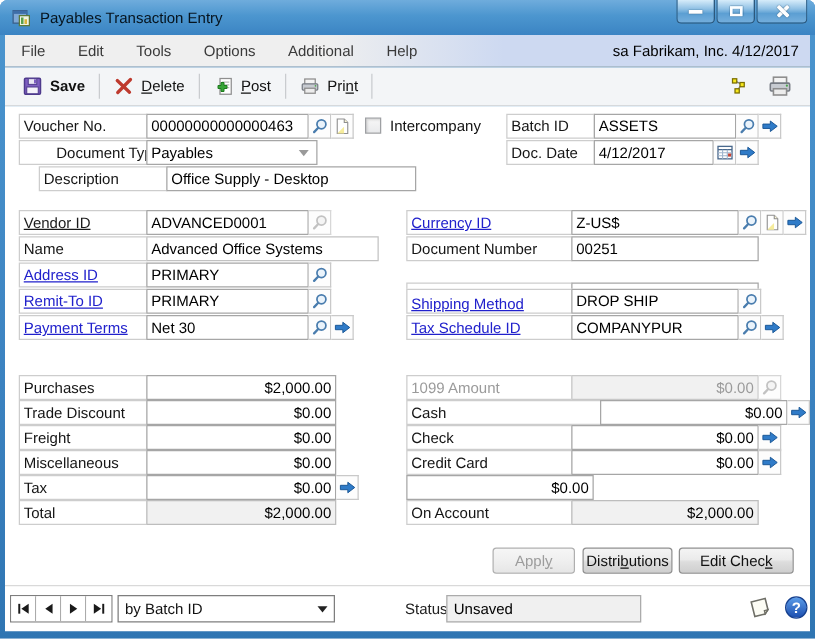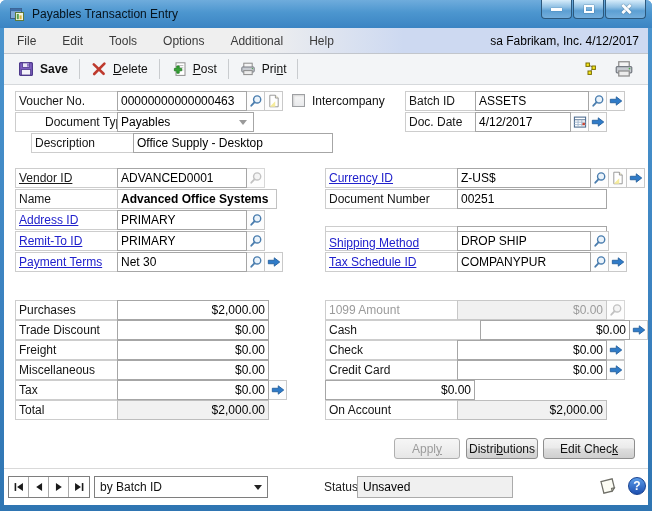--- a/index.html
+++ b/index.html
@@ -336,21 +336,21 @@
           <svg class="ic14">
             <use href="#sym-lookup-dis"></use>
           </svg>
         </button>
     </div>
 
     <div class="row" style="left:11px;top:104px;">
       <div class="lbl" style="width:103px;">
           <span>Name</span>
         </div>
-      <input class="field namefld" style="width: 160px; font-weight: bold;" readonly="" value="Advanced Office Systems">
+      <input class="field namefld" style="width: 186px;" readonly="" value="Advanced Office Systems">
     </div>
 
     <div class="row" style="left:11px;top:125px;">
       <div class="lbl" style="width:103px;">
           <span class="link">Address ID</span>
         </div>
       <input class="field" style="width: 130px;" value="PRIMARY">
       <button class="icon-btn">
           <svg class="ic14">
             <use href="#sym-lookup"></use>

